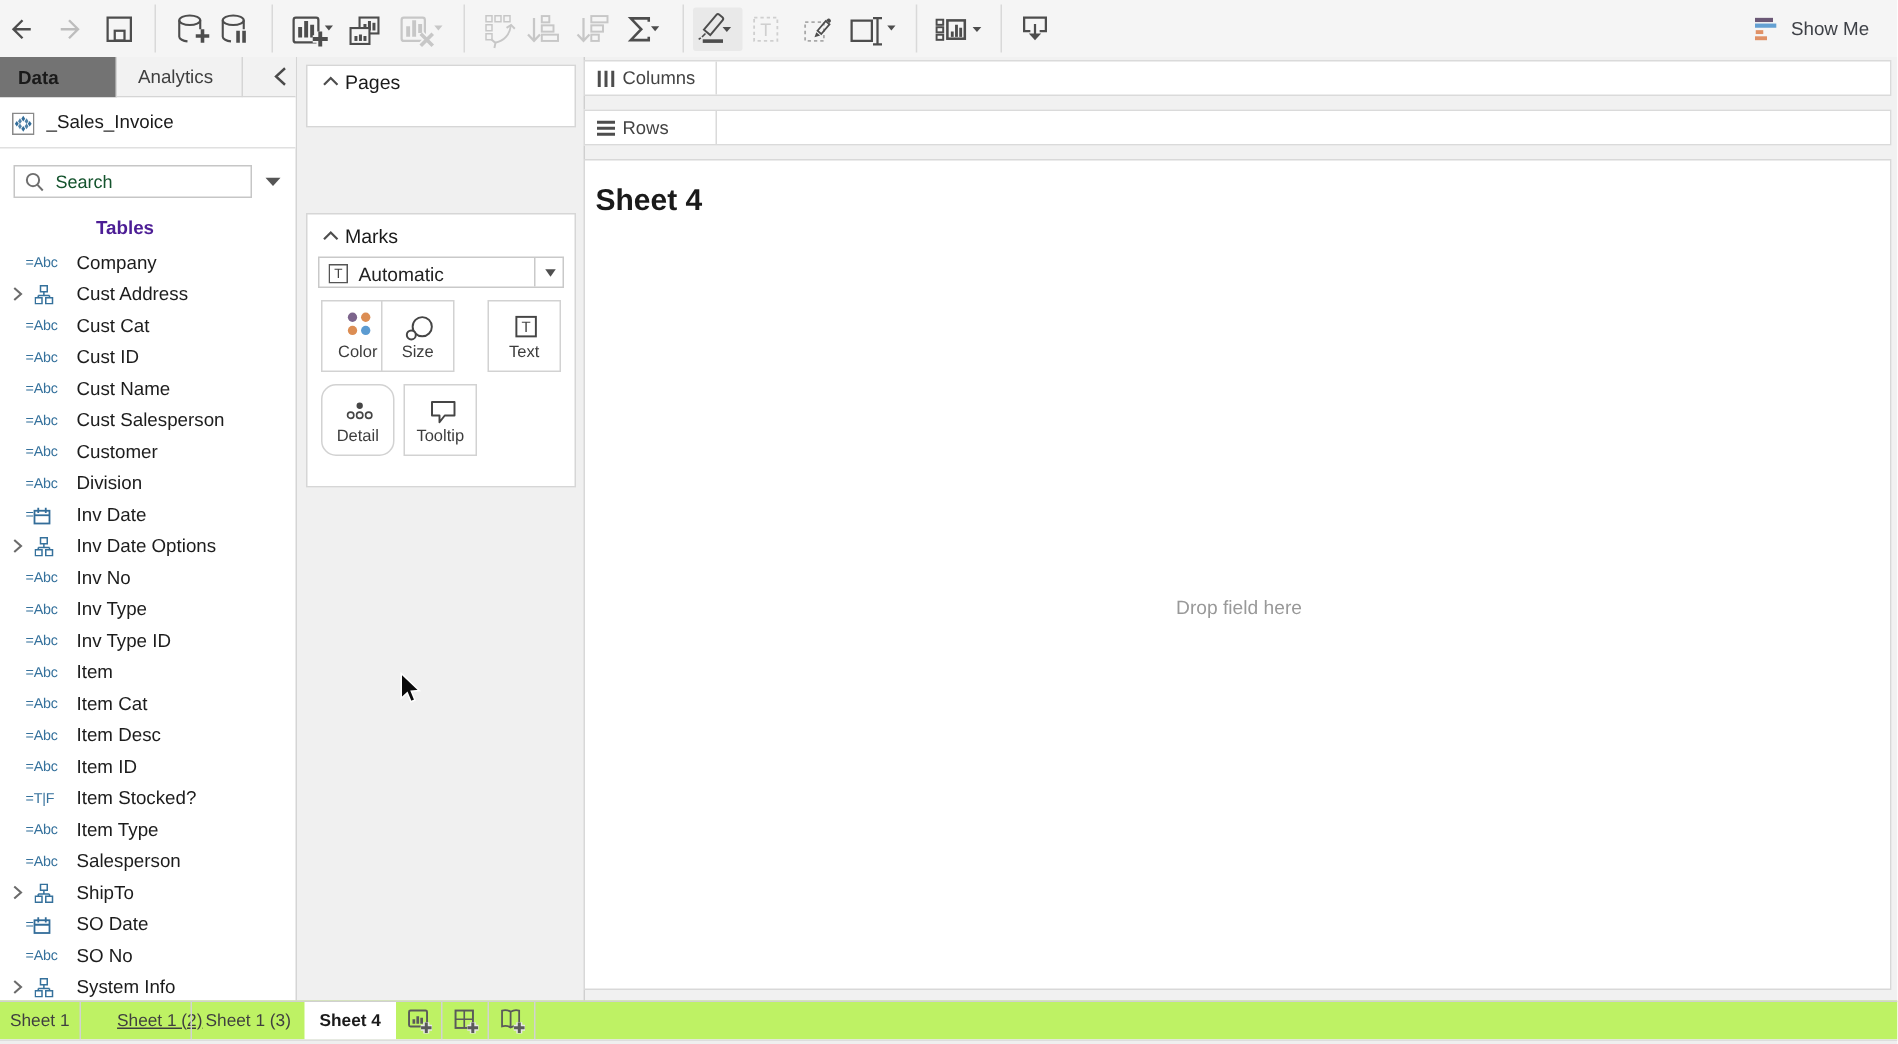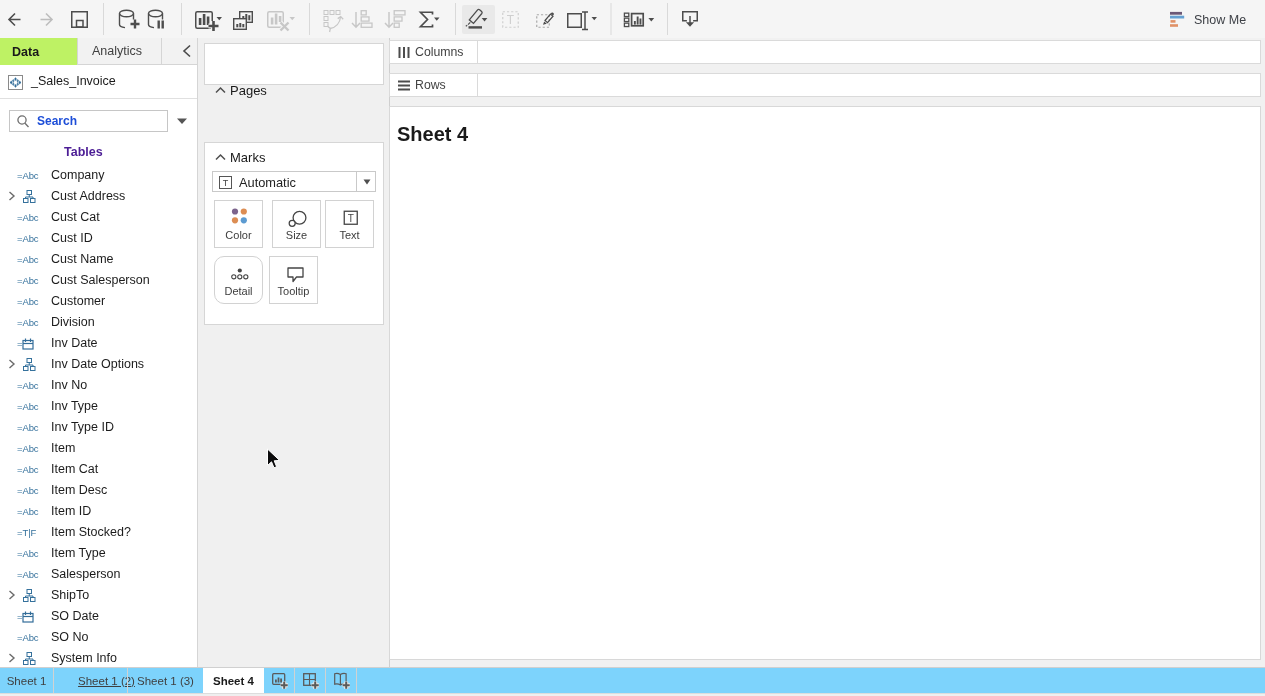--- a/index.html
+++ b/index.html
@@ -7,27 +7,27 @@
 .abs { position:absolute; }
 #stage { position:relative; width:1265px; height:696px; }
 
 
 #toolbar { left:0; top:0; width:1265px; height:38px; background:#f5f5f5; }
 
 
 #leftpanel { left:0; top:38px; width:198px; height:629px; background:#fff; border-right:1px solid #d5d5d5; }
 #tabstrip { position:absolute; left:0; top:0; width:197px; height:27px; background:#f7f7f7; }
 .ltab { position:absolute; top:0; height:27px; font-size:12.5px; display:flex; align-items:center; justify-content:center; }
-#datatab { left:0; width:78px; background:#bef264; border-right:1px solid #d5d5d5; color:#1a1a1a; font-weight:bold; justify-content:flex-start; padding-left:12px; }
+#datatab { left:0; width:78px; background:#737373; border-right:1px solid #d5d5d5; color:#1a1a1a; font-weight:bold; justify-content:flex-start; padding-left:12px; }
 #antab { left:78px; width:84px; background:#f2f2f2; border-right:1px solid #d5d5d5; border-bottom:1px solid #d5d5d5; color:#3f3f3f; justify-content:flex-start; padding-left:14px; }
 #tabrest { position:absolute; left:162px; top:0; width:35px; height:27px; border-bottom:1px solid #d5d5d5; background:#f2f2f2; }
 #dsrow { position:absolute; left:0; top:27px; width:197px; height:34px; border-bottom:1px solid #e0e0e0; background:#fff; }
 #dsname { position:absolute; left:31px; top:36px; font-size:12.5px; color:#1a1a1a; }
 #searchbox { position:absolute; left:9px; top:72px; width:159px; height:22px; border:1px solid #c6c6c6; background:#fff; }
-#searchtxt { position:absolute; left:37px; top:76px; font-size:12px; color:#1d4ed8;font-weight:bold; }
+#searchtxt { position:absolute; left:37px; top:76px; font-size:12px; color:#14532d; }
 #tableslbl { position:absolute; left:16px; top:107px; font-size:12.5px; font-weight:bold; color:#4c1d95;margin-left:48px; }
 .frow { position:absolute; left:0; width:197px; height:21px; }
 .flbl { position:absolute; left:51px; top:3px; font-size:12.5px; color:#1c1c1c; white-space:nowrap; }
 .fabc { position:absolute; left:17px; top:5px; font-size:9.5px; color:#35719c; letter-spacing:-0.1px; }
 .fexp { position:absolute; left:8px; top:4px; }
 
 
 #midpanel { left:198px; top:38px; width:191px; height:629px; background:#f0f0f0; }
 .card { position:absolute; left:6px; width:180px; background:#fff; border:1px solid #d6d6d6; }
 .cardlbl { position:absolute; left:25px; top:7px; font-size:13px; color:#1a1a1a; }
@@ -37,21 +37,21 @@
 
 
 #workspace { left:389px; top:38px; width:876px; height:629px; background:#f1f1f1; border-left:1px solid #cfcfcf; }
 .shelf { position:absolute; left:-1px; width:872px; height:24px; background:#fff; border:1px solid #dadada; }
 .shelflbl { position:absolute; left:25px; top:4px; font-size:12.3px; color:#434343; }
 #sheetarea { position:absolute; left:-1px; top:68px; width:872px; height:554px; background:#fff; border:1px solid #d8d8d8; }
 #sheettitle { position:absolute; left:7px; top:16px; font-size:20px; font-weight:bold; color:#1a1a1a; }
 #dropfield { position:absolute; left:0; top:290px; width:872px; text-align:center; font-size:12.8px; color:#999; }
 
 
-#tabbar { left:0; top:667px; width:1265px; height:26px; background:#7dd3fc; border-top:1px solid #d0d0d0; }
+#tabbar { left:0; top:667px; width:1265px; height:26px; background:#bef264; border-top:1px solid #d0d0d0; }
 .stab { position:absolute; top:0; height:25px; font-size:11.5px; color:#3f3f3f; display:flex; align-items:center; justify-content:center; }
 .tsep { position:absolute; top:0; width:1px; height:25px; background:#d2d2d2; }
 #statusbar { left:0; top:693px; width:1265px; height:3px; background:#efefef; border-top:1px solid #dddddd; }
 </style>
 </head>
 <body>
 <div id="stage">
 
 <div id="toolbar" class="abs">
 <svg width="1265" height="38" style="position:absolute;left:0;top:0;">
@@ -382,21 +382,21 @@
               <rect x="7.5" y="8.5" width="4.5" height="4"></rect>
             </g>
           </svg>
           <span class="flbl">System Info</span>
         </div>
 </div>
 </div>
 
 <div id="midpanel" class="abs">
   <div class="card" style="top:5px;height:42px;">
-        <div class="cardlbl" style="top:3px;margin-top:36px;">Pages<svg class="chev" width="11" height="9">
+        <div class="cardlbl" style="top:3px;">Pages<svg class="chev" width="11" height="9">
             <path d="M1 6.5 L5.5 2 L10 6.5" stroke="#4f4f4f" stroke-width="1.5" fill="none"></path>
           </svg></div>
       </div>
   <div class="card" style="top:104px;height:183px;">
     <div class="cardlbl">Marks<svg class="chev" width="11" height="9">
             <path d="M1 6.5 L5.5 2 L10 6.5" stroke="#4f4f4f" stroke-width="1.5" fill="none"></path>
           </svg></div>
     <div id="autodrop" style="position:absolute;left:7px;top:28px;width:164px;height:21px;border:1px solid #c9c9c9;background:#fff;">
       <svg style="position:absolute;left:6px;top:4px;" width="13" height="13">
             <rect x="0.5" y="0.5" width="12" height="12" fill="none" stroke="#555"></rect>
@@ -412,21 +412,21 @@
 
   <div class="mkbtn" style="left:16px;top:162px;">
     <svg style="position:absolute;left:13px;top:5px;" width="23" height="23">
       <circle cx="7" cy="5.5" r="3.1" fill="#7c648c"></circle>
       <circle cx="15.8" cy="5.5" r="3.1" fill="#dc8d53"></circle>
       <circle cx="7" cy="14.3" r="3.1" fill="#dc8d53"></circle>
       <circle cx="15.8" cy="14.3" r="3.1" fill="#5c9bd1"></circle>
     </svg>
     <div class="blbl">Color</div>
   </div>
-  <div class="mkbtn" style="left:74px;top:162px;">
+  <div class="mkbtn" style="left:56px;top:162px;">
     <svg style="position:absolute;left:13px;top:7px;" width="24" height="24">
       <circle cx="13.5" cy="9.8" r="6.4" fill="none" stroke="#454545" stroke-width="1.3"></circle>
       <circle cx="6.2" cy="15.3" r="3" fill="#fff" stroke="#454545" stroke-width="1.3"></circle>
     </svg>
     <div class="blbl">Size</div>
   </div>
   <div class="mkbtn" style="left:127px;top:162px;">
     <svg style="position:absolute;left:17px;top:9px;" width="16" height="16">
       <rect x="1.25" y="1.25" width="13" height="13" fill="none" stroke="#454545" stroke-width="1.3"></rect>
       <text x="7.75" y="11.5" font-size="10" fill="#454545" text-anchor="middle" font-family="Liberation Sans">T</text>
@@ -468,20 +468,21 @@
           <g fill="#4d4d4d">
             <rect x="0" y="0.5" width="12" height="2"></rect>
             <rect x="0" y="4.5" width="12" height="2"></rect>
             <rect x="0" y="8.5" width="12" height="2"></rect>
           </g>
         </svg>
     <div class="shelflbl">Rows</div>
   </div>
   <div id="sheetarea">
     <div id="sheettitle">Sheet 4</div>
+    <div id="dropfield">Drop field here</div>
   </div>
 </div>
 
 <div id="tabbar" class="abs">
   <div class="stab" style="left:0;width:53px;">Sheet 1</div>
   <div class="tsep" style="left:53px;"></div>
   <div class="stab" style="left:70px;width:73px;text-decoration:underline;">Sheet 1 (2)</div>
   <div class="tsep" style="left:127px;"></div>
   <div class="stab" style="left:128px;width:75px;">Sheet 1 (3)</div>
   <div class="stab" style="left:203px;width:61px;background:#fff;font-weight:bold;color:#1a1a1a;">Sheet 4</div>

